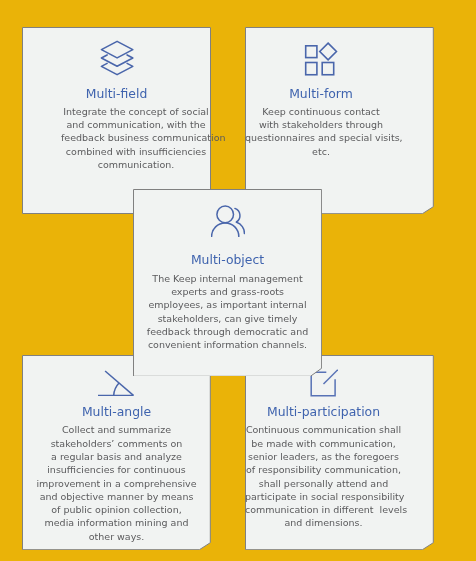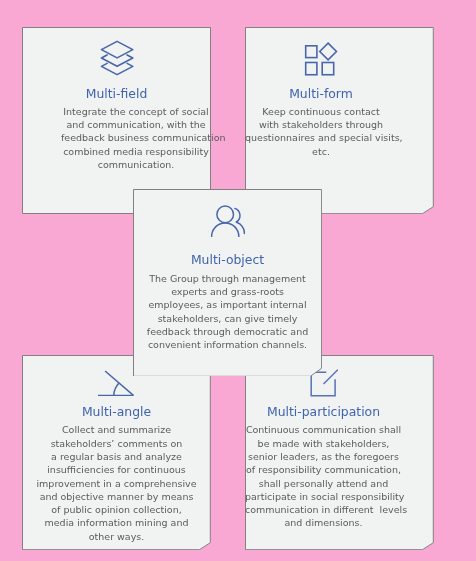--- a/index.html
+++ b/index.html
@@ -1,18 +1,18 @@
 <!DOCTYPE html>
 <html><head>
 <meta charset="utf-8">
 <title>Multi-dimension stakeholder communication diagram</title>
 <style>
   html,body{margin:0;padding:0;background:#ffffff;}
   body{width:476px;height:561px;font-family:"DejaVu Sans",sans-serif;overflow:hidden;}
-  .stage{position:relative;width:476px;height:561px;background:#f9a8d4;}
+  .stage{position:relative;width:476px;height:561px;background:#eab308;}
   .card{position:absolute;box-sizing:border-box;}
   .card svg.shape{position:absolute;left:0;top:0;}
   .content{position:absolute;left:0;top:0;right:0;bottom:0;}
   .ico{position:absolute;left:0;right:0;display:flex;align-items:center;justify-content:center;}
   .title{position:absolute;left:0;right:0;text-align:center;color:#3f63ae;
          font-size:12.4px;line-height:14px;}
   .bodytext{position:absolute;left:0;right:0;text-align:center;color:#5b5b5d;
             font-size:9.5px;line-height:13.3px;}
   .bodytext > div{white-space:pre;}
 </style>
@@ -31,21 +31,21 @@
           <path d="M17.1 1.4 L32.8 9.65 L17.1 17.9 L1.4 9.65 Z"></path>
           <path d="M7.1 14.95 L1.4 17.95 L17.1 26.2 L32.8 17.95 L27.1 14.95"></path>
           <path d="M7.1 23.35 L1.4 26.35 L17.1 34.6 L32.8 26.35 L27.1 23.35"></path>
         </svg>
       </div>
       <div class="title" style="top:60.2px;">Multi-field</div>
       <div class="bodytext" style="top:77.8px;margin-left:39px;">
         <div>Integrate the concept of social</div>
         <div>and communication, with the</div>
         <div>feedback business communication</div>
-        <div>combined media responsibility</div>
+        <div>combined with insufficiencies</div>
         <div>communication.</div>
       </div>
     </div>
   </div>
 
   <div class="card" style="left:245px;top:27px;width:152px;height:187px;">
     <svg class="shape" width="189" height="187" viewBox="0 0 189 187">
       <path d="M0.5 0.5 H188.3 V179.7 L177.4 186.7 H0.5 Z" fill="#f1f3f2" stroke="#808080" stroke-width="1"></path>
     </svg>
     <div class="content">
@@ -101,21 +101,21 @@
     <div class="content">
       <div class="ico" style="top:14.2px;height:28px;">
         <svg width="28" height="28" viewBox="0 0 28 28" fill="none" stroke="#5872b5" stroke-width="1.5" stroke-linecap="butt" stroke-linejoin="miter">
           <path d="M16.3 3.2 H1.2 V26.7 H25.1 V10.3"></path>
           <path d="M13.5 15.0 L27.8 0.7"></path>
         </svg>
       </div>
       <div class="title" style="top:50.4px;">Multi-participation</div>
       <div class="bodytext" style="top:68.4px;">
         <div>Continuous communication shall</div>
-        <div>be made with stakeholders,</div>
+        <div>be made with communication,</div>
         <div>senior leaders, as the foregoers</div>
         <div>of responsibility communication,</div>
         <div>shall personally attend and</div>
         <div>participate in social responsibility</div>
         <div>communication in different  levels</div>
         <div>and dimensions.</div>
       </div>
     </div>
   </div>
 
@@ -127,21 +127,21 @@
       <div class="ico" style="top:16px;height:32px;">
         <svg width="34" height="32" viewBox="0 0 34 32" fill="none" stroke="#4a66ab" stroke-width="1.5" stroke-linecap="round" stroke-linejoin="round">
           <circle cx="14.2" cy="9.4" r="8.3"></circle>
           <path d="M0.6 31.5 A13.6 13.6 0 0 1 27.8 31.5"></path>
           <path d="M23.9 3.4 A7.6 7.6 0 0 1 25.4 17"></path>
           <path d="M25.6 17.3 A11.5 11.5 0 0 1 33.4 28.5"></path>
         </svg>
       </div>
       <div class="title" style="top:64.1px;">Multi-object</div>
       <div class="bodytext" style="top:82.8px;">
-        <div>The Group through management</div>
+        <div>The Keep internal management</div>
         <div>experts and grass-roots</div>
         <div>employees, as important internal</div>
         <div>stakeholders, can give timely</div>
         <div>feedback through democratic and</div>
         <div>convenient information channels.</div>
       </div>
     </div>
   </div>
 
 </div>

